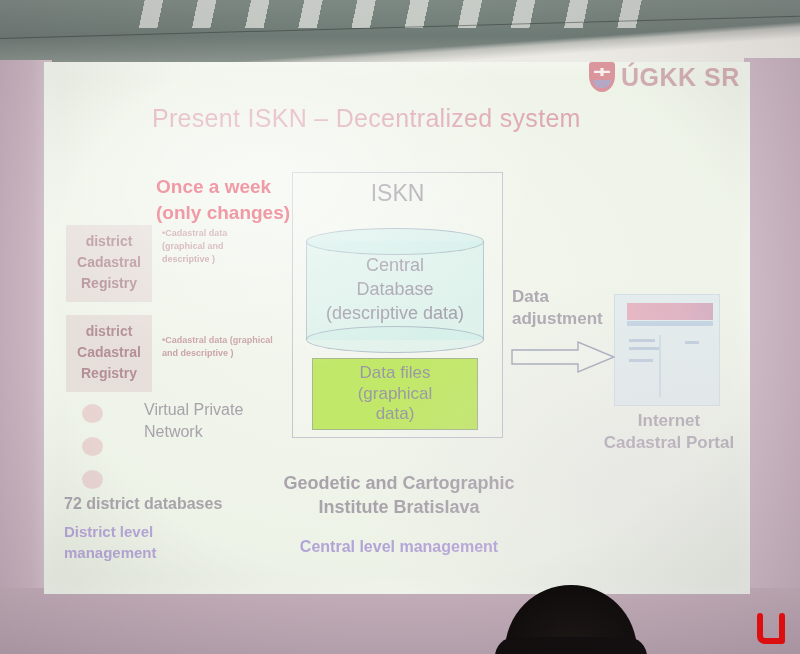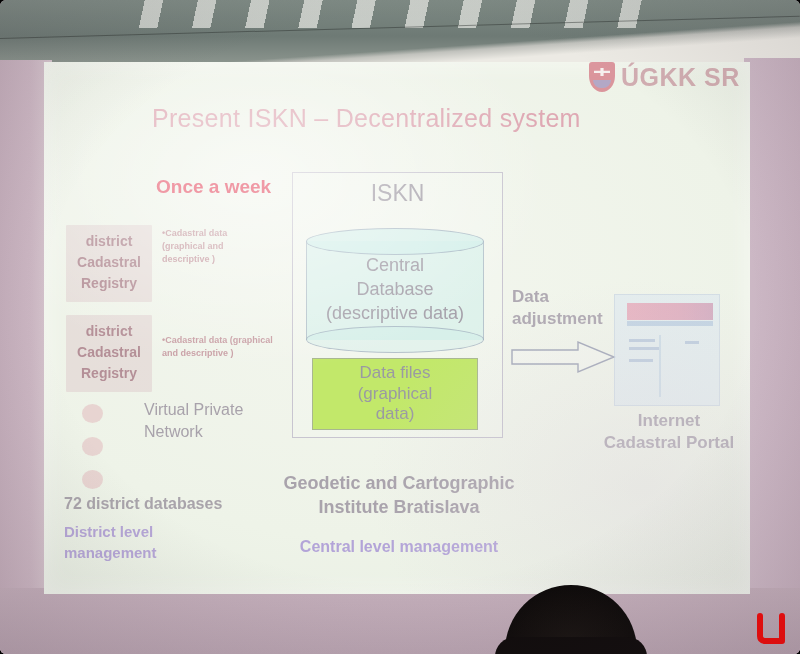--- a/index.html
+++ b/index.html
@@ -14,21 +14,20 @@
     font-family: "Liberation Sans", sans-serif;
   }
 
   
   #photo {
     position: relative;
     width: 800px;
     height: 654px;
     overflow: hidden;
     background: #b9a3b0;
-    border-radius: 6px;
   }
 
   
   .ceiling {
     position: absolute;
     left: 0; top: 0;
     width: 800px; height: 66px;
     background: linear-gradient(180deg, #7e8a84 0%, #6e7a75 55%, #8e9790 100%);
   }
   .ceiling-slope {
@@ -444,20 +443,21 @@
 
     <div class="logo">
       <div class="shield"></div>
       <div class="logo-text">ÚGKK SR</div>
     </div>
 
     <div class="slide-title">Present ISKN – Decentralized system</div>
 
     <div class="once-week">
       <div>Once a week</div>
+      <div>(only changes)</div>
     </div>
 
     <div class="reg-box b1">district Cadastral Registry</div>
     <div class="reg-bullet n1">•Cadastral data (graphical and descriptive )</div>
 
     <div class="reg-box b2">district Cadastral Registry</div>
     <div class="reg-bullet n2">•Cadastral data (graphical and descriptive )</div>
 
     <div class="vpn-dots">
       <div class="vpn-dot"></div>

